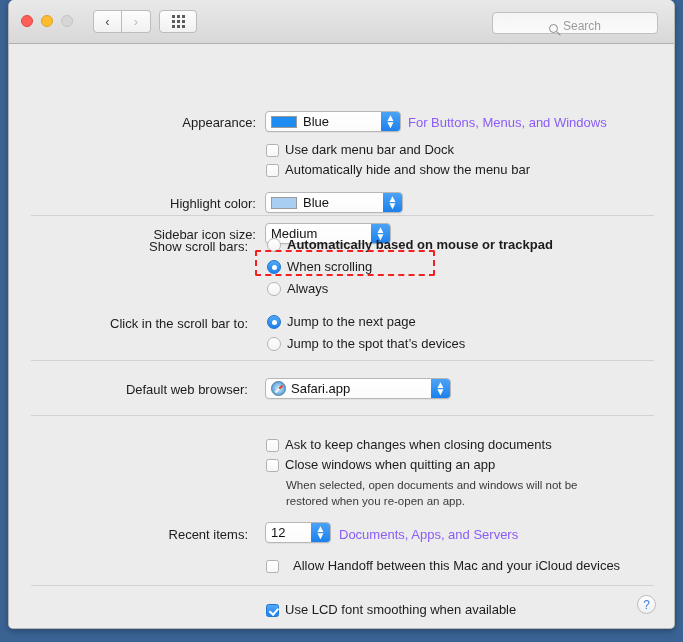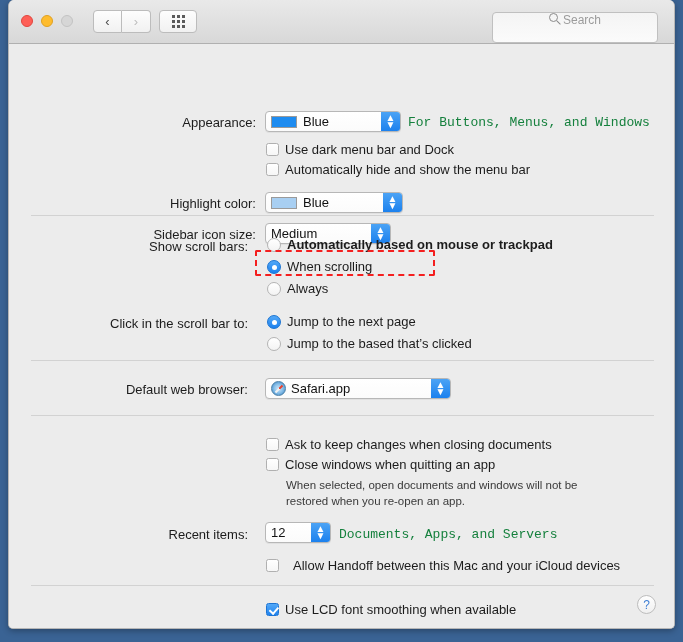--- a/index.html
+++ b/index.html
@@ -80,25 +80,25 @@
     position: absolute;
     left: 0; right: 0; top: 14px;
     text-align: center;
     font-size: 13.5px;
     color: #3b3b3b;
   }
 
   #searchfield {
     position: absolute;
     right: 16px; top: 12px;
-    width: 166px; height: 31px;
+    width: 166px; height: 22px;
     background: linear-gradient(to bottom,#f4f4f4,#fbfbfb);
     border: 1px solid #c0c0c0;
     border-radius: 4px;
-    display: flex; align-items: flex-start; justify-content: center;
+    display: flex; align-items: flex-end; justify-content: center;
     gap: 5px;
   }
   #searchfield .mag {
     width: 9px; height: 9px;
     border: 1.4px solid #8b8b8b;
     border-radius: 50%;
     position: relative;
     display: inline-block;
   }
   #searchfield .mag:after {
@@ -163,29 +163,28 @@
     width: 26px; height: 12px;
     border: 1px solid #9a9a9a;
     margin-right: 6px;
     flex: 0 0 auto;
   }
   .popup-text { white-space: nowrap; }
 
   .hint {
     position: absolute;
     font-size: 13px;
-    color: #15803d;
+    color: #8b5cf6;
     white-space: nowrap;
-    font-family: Liberation Mono, monospace;
   }
 
   
   .cb {
     position: absolute;
-    display: flex; align-items: center;
+    display: flex; align-items: flex-end;
   }
   .cbbox {
     width: 13px; height: 13px;
     border: 1px solid #b0b0b0;
     border-radius: 2.5px;
     background: linear-gradient(to bottom,#ffffff,#f6f6f6);
     flex: 0 0 auto;
     margin-right: 6px;
     position: relative;
   }
@@ -377,21 +376,21 @@
     </div>
     <div id="annot" style="left: 246px; top: 206px; width: 180px; height: 26px;"></div>
 
     <div class="rlabel" style="right: 426px; top: 272px;">Click in the scroll bar to:</div>
     <div class="rd" style="left: 258px; top: 270px;">
       <span class="rdbox on"></span>
       <span>Jump to the next page</span>
     </div>
     <div class="rd" style="left: 258px; top: 292px;">
       <span class="rdbox"></span>
-      <span>Jump to the based that’s clicked</span>
+      <span>Jump to the spot that’s devices</span>
     </div>
 
     <div class="sep" style="top:316px;"></div>
 
     <div class="rlabel" style="right: 426px; top: 338px;">Default web browser:</div>
     <div class="popup" style="left: 256px; top: 334px; width: 186px;">
       <span class="safari"></span>
       <span class="popup-text">Safari.app</span>
       <span class="stepper">
           <u>▲</u>

